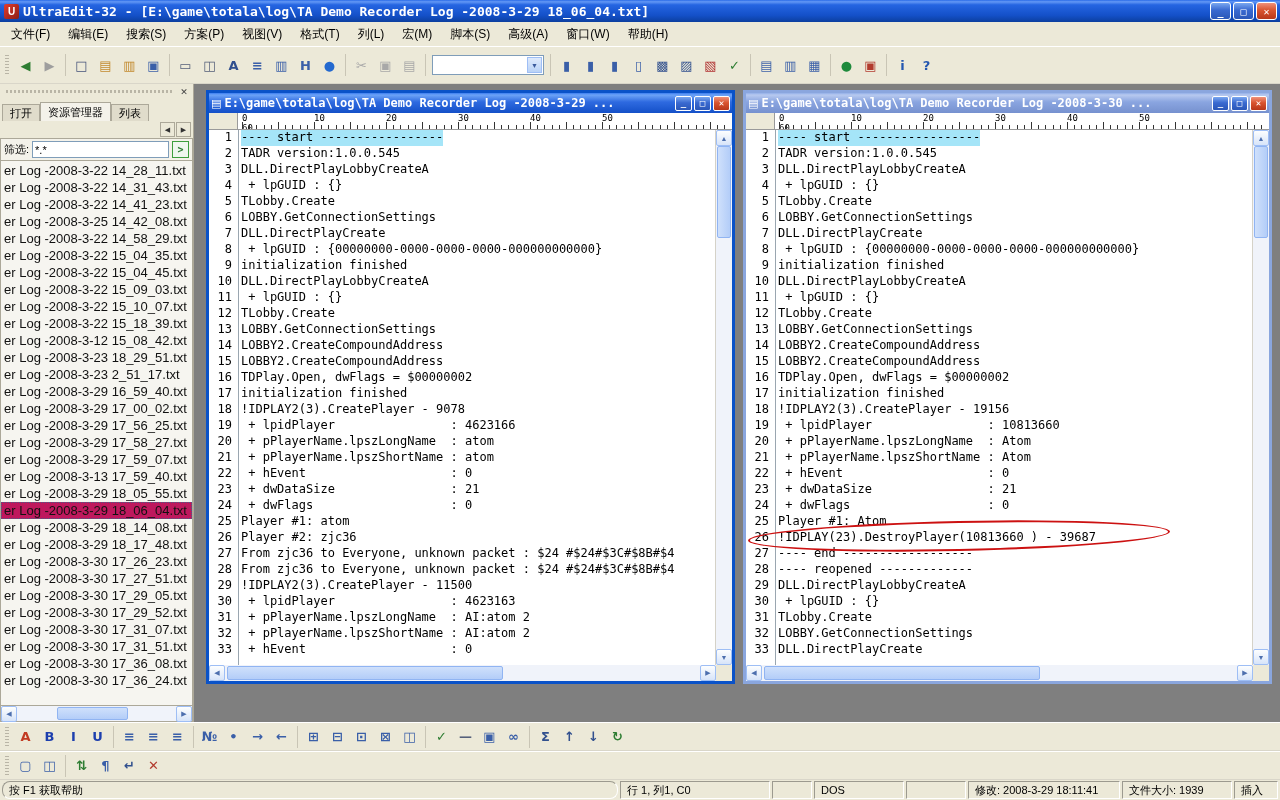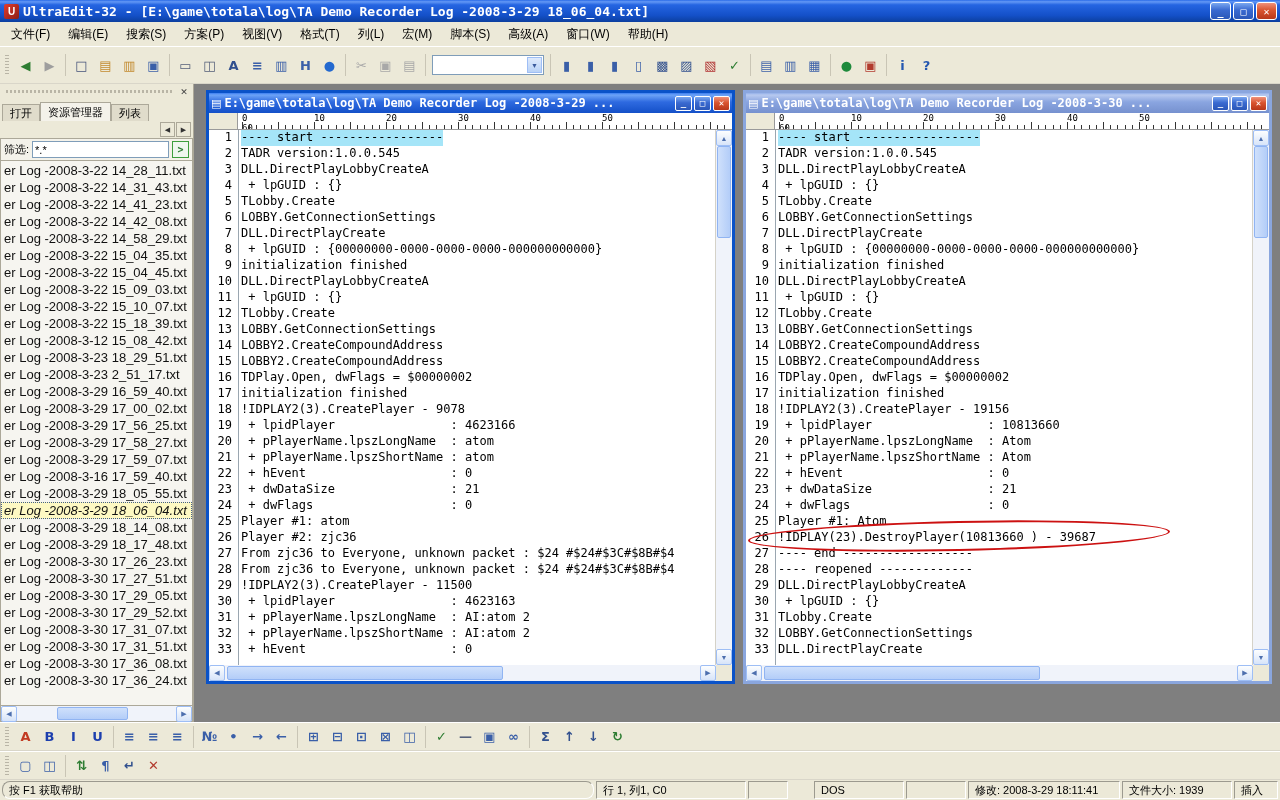--- a/index.html
+++ b/index.html
@@ -55,21 +55,21 @@
   .sb-tab.active { background:#f4f2ea; height:19px; }
   .sb-tab-arrows { margin-left:auto; display:flex; gap:1px; padding-bottom:2px; }
   .sb-arrow { width:15px; height:15px; font-size:7px; display:grid; place-items:center; border:1px solid #aca899; background:#ece9d8; color:#333; }
   .sb-filter { height:23px; flex:0 0 23px; display:flex; align-items:center; gap:3px; padding:0 3px; background:#f4f2ea; border:1px solid #aca899; }
   .sb-filter label { font-size:11px; white-space:nowrap; }
   .sb-filter input { flex:1; min-width:0; height:17px; border:1px solid #7f9db9; font:11px "Liberation Sans",sans-serif; padding:0 2px; }
   .sb-go { width:17px; height:17px; flex:0 0 17px; border:1px solid #3c9e3c; background:#eef7ee; color:#2e7d32;
     font:bold 10px "DejaVu Sans Mono",monospace; display:grid; place-items:center; }
   .file-list { flex:1; min-height:0; background:#f6f5f0; border:1px solid #aca899; border-top:none; overflow:hidden; padding-top:1px; }
   .file-item { height:17px; line-height:17px; font-size:13px; padding-left:3px; white-space:nowrap; overflow:hidden; color:#111; }
-  .file-item.selected { background:#fef9c3; outline:1px dotted #44608a; outline-offset:-1px;font-style:italic; }
+  .file-item.selected { background:#be185d; outline:1px dotted #44608a; outline-offset:-1px; }
 
   
   .sc-btn { width:16px; height:16px; flex:0 0 16px; background:linear-gradient(180deg,#fdfefe,#d7e4f9);
     border:1px solid #9ebef5; border-radius:2px; color:#4d6fae; font-size:7px; display:grid; place-items:center; }
   .sc-track { flex:1; position:relative; background:#f0f3fa; }
   .sc-thumb { position:absolute; background:linear-gradient(90deg,#cfe0fb,#b3cdf8); border:1px solid #90b4f2; border-radius:2px; }
   .hscroll { display:flex; height:16px; }
   .hscroll .sc-thumb { top:1px; bottom:1px; background:linear-gradient(180deg,#cfe0fb,#b3cdf8); }
   .sb-hscroll { flex:0 0 16px; border:1px solid #aca899; border-top:none; background:#f0f3fa; }
   .sb-hscroll .sc-thumb { left:25%; width:45%; }
@@ -116,21 +116,21 @@
   .cw-bottom .hscroll { flex:1; background:#f0f3fa; }
   .cw-bottom .hscroll .sc-thumb { left:2px; width:58%; }
   .corner { flex:0 0 16px; background:#ece9d8; }
 
   
   .statusbar { height:20px; flex:0 0 20px; background:#ece9d8; display:flex; gap:2px; padding:1px 2px; font-size:11px; }
   .sb-seg { border:1px solid; border-color:#9c9a8f #fff #fff #9c9a8f; padding:0 6px; display:flex; align-items:center; white-space:nowrap; overflow:hidden; }
   .seg-help { flex:1;border-radius:8px; }
   .seg-pos { width:150px; }
   .seg-b1 { width:40px; }
-  .seg-format { width:90px;margin-left:24px; }
+  .seg-format { width:90px; }
   .seg-b2 { width:60px; }
   .seg-mod { width:152px; }
   .seg-size { width:110px; }
   .seg-ins { width:44px; }
 </style>
 </head>
 <body>
 
 <div class="screen">
 
@@ -228,36 +228,36 @@
       <div class="sb-filter">
         <label>筛选:</label>
         <input value="*.*" style="">
         <span class="sb-go">&gt;</span>
       </div>
       <div class="file-list">
 
       <div class="file-item">er Log -2008-3-22 14_28_11.txt</div>
           <div class="file-item">er Log -2008-3-22 14_31_43.txt</div>
           <div class="file-item">er Log -2008-3-22 14_41_23.txt</div>
-          <div class="file-item">er Log -2008-3-22 14_42_08.txt</div>
+          <div class="file-item">er Log -2008-3-25 14_42_08.txt</div>
           <div class="file-item">er Log -2008-3-22 14_58_29.txt</div>
           <div class="file-item">er Log -2008-3-22 15_04_35.txt</div>
           <div class="file-item">er Log -2008-3-22 15_04_45.txt</div>
           <div class="file-item">er Log -2008-3-22 15_09_03.txt</div>
           <div class="file-item">er Log -2008-3-22 15_10_07.txt</div>
           <div class="file-item">er Log -2008-3-22 15_18_39.txt</div>
           <div class="file-item">er Log -2008-3-12 15_08_42.txt</div>
           <div class="file-item">er Log -2008-3-23 18_29_51.txt</div>
           <div class="file-item">er Log -2008-3-23 2_51_17.txt</div>
           <div class="file-item">er Log -2008-3-29 16_59_40.txt</div>
           <div class="file-item">er Log -2008-3-29 17_00_02.txt</div>
           <div class="file-item">er Log -2008-3-29 17_56_25.txt</div>
           <div class="file-item">er Log -2008-3-29 17_58_27.txt</div>
           <div class="file-item">er Log -2008-3-29 17_59_07.txt</div>
-          <div class="file-item">er Log -2008-3-16 17_59_40.txt</div>
+          <div class="file-item">er Log -2008-3-13 17_59_40.txt</div>
           <div class="file-item">er Log -2008-3-29 18_05_55.txt</div>
           <div class="file-item selected">er Log -2008-3-29 18_06_04.txt</div>
           <div class="file-item">er Log -2008-3-29 18_14_08.txt</div>
           <div class="file-item">er Log -2008-3-29 18_17_48.txt</div>
           <div class="file-item">er Log -2008-3-30 17_26_23.txt</div>
           <div class="file-item">er Log -2008-3-30 17_27_51.txt</div>
           <div class="file-item">er Log -2008-3-30 17_29_05.txt</div>
           <div class="file-item">er Log -2008-3-30 17_29_52.txt</div>
           <div class="file-item">er Log -2008-3-30 17_31_07.txt</div>
           <div class="file-item">er Log -2008-3-30 17_31_51.txt</div>

